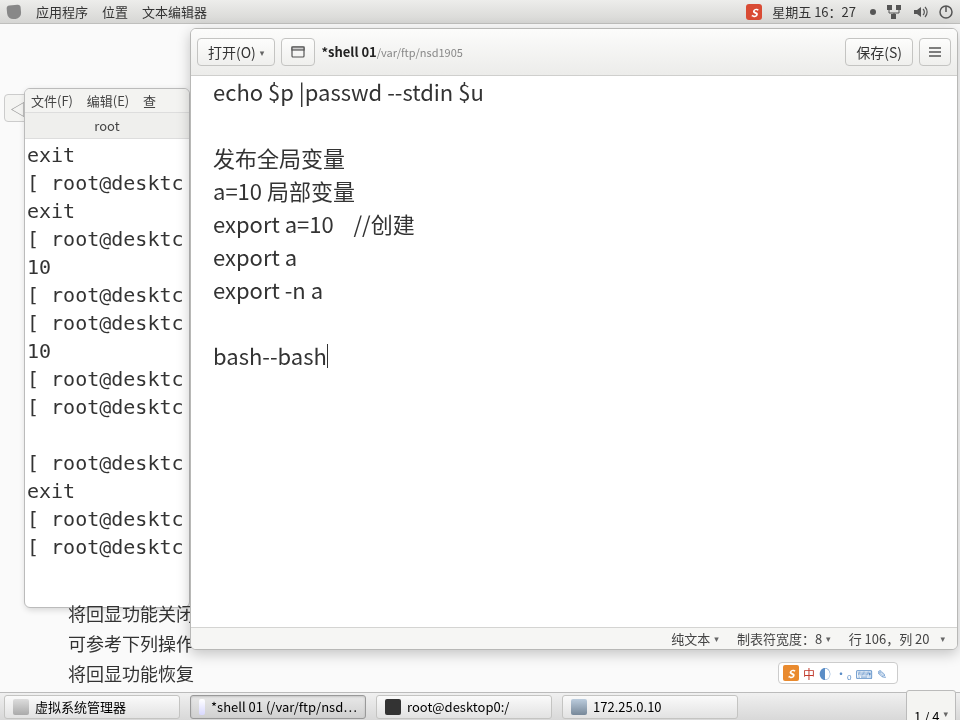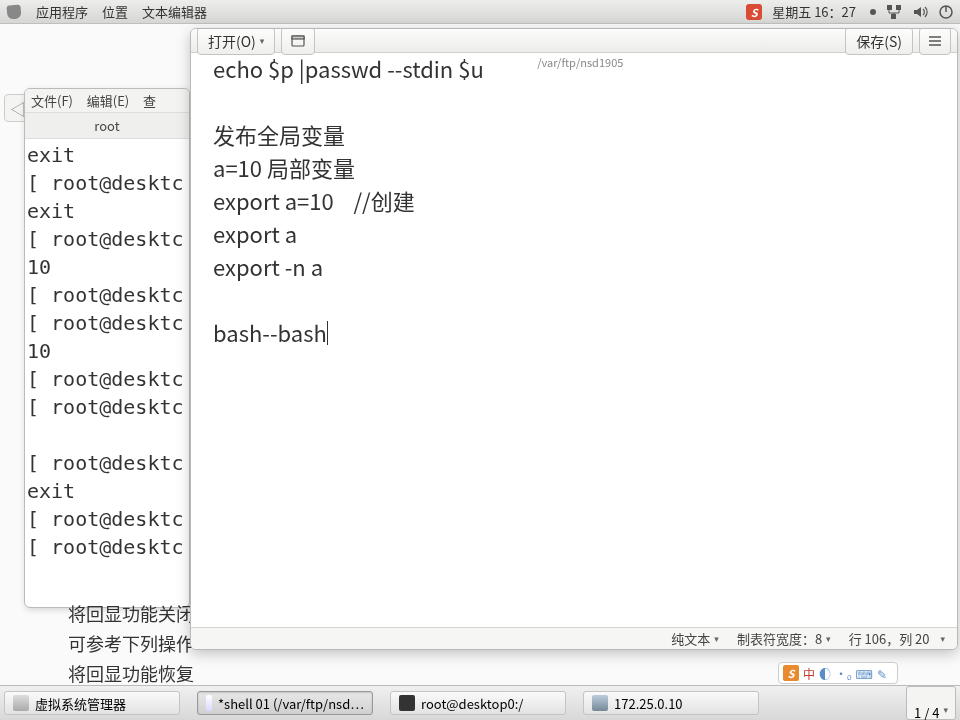--- a/index.html
+++ b/index.html
@@ -23,40 +23,40 @@
   .back-window .menubar { height: 24px; background: #f3f3f1; border-bottom: 1px solid #ddd; display: flex; align-items: center; font-size: 13px; color: #444; padding: 0 6px; gap: 4px; }
   .back-window .tabbar { height: 26px; background: #efefed; border-bottom: 1px solid #ddd; display: flex; align-items: center; font-size: 13px; color: #444; padding: 0 6px; }
   .back-window .term-body { padding: 2px 2px; font-family: "DejaVu Sans Mono", monospace; font-size: 20px; line-height: 28px; color: #333; white-space: pre; }
   .back-nav { position:absolute; top:70px; left:4px; width:28px; height:28px; border:1px solid #ccc; border-radius:4px; background:#f4f4f2; display:flex; align-items:center; justify-content:center; color:#999; font-size:16px; }
 
   
   .trailing { position: absolute; top: 574px; left: 68px; font-size: 18px; color: #333; line-height: 30px; }
 
   
   .editor { position: absolute; top: 4px; left: 190px; right: 2px; height: 622px; background: #fff; border: 1px solid #b8b8b6; border-radius: 6px; box-shadow: 0 4px 14px rgba(0,0,0,.22); display: flex; flex-direction: column; overflow: hidden; }
-  .editor .headerbar { height: 24px; background: linear-gradient(#fcfcfb, #ececea); border-bottom: 1px solid #cfcfcd; display: flex; align-items: center; padding: 0 6px; gap: 6px; }
+  .editor .headerbar { height: 47px; background: linear-gradient(#fcfcfb, #ececea); border-bottom: 1px solid #cfcfcd; display: flex; align-items: center; padding: 0 6px; gap: 6px; }
   .hb-btn { height: 28px; border: 1px solid #c4c4c2; border-radius: 4px; background: linear-gradient(#fdfdfc, #efefed); display: inline-flex; align-items: center; padding: 0 10px; font-size: 14px; color: #333; gap: 4px; }
   .hb-btn.icon-only { padding: 0 8px; }
   .hb-btn .caret { font-size: 9px; color: #666; }
-  .hb-title { flex: 1; text-align: left; display: flex; flex-direction: column; align-items: center; line-height: 1.1; gap: 28px; }
+  .hb-title { flex: 1; text-align: left; display: flex; flex-direction: row; align-items: center; line-height: 1.1; }
   .hb-title .t1 { font-size: 13px; font-weight: bold; color: #222; }
   .hb-title .t2 { font-size: 11px; color: #888; }
   .editor-body { flex: 1; padding: 0 2px; font-family: "DejaVu Sans Mono", monospace; font-size: 22px; line-height: 31px; color: #333; white-space: pre; overflow: hidden; position: relative; margin-left: 20px; }
   .cursor { display:inline-block; width:1px; height:24px; background:#333; vertical-align:-3px; }
   .editor .statusbar { height: 22px; border-top: 1px solid #d4d4d2; background: #f6f6f4; display: flex; align-items: center; justify-content: flex-end; gap: 18px; padding: 0 12px; font-size: 13px; color: #444; text-align: center; }
   .sb-item { display: inline-flex; align-items: center; gap: 4px; }
   .sb-item .caret { font-size: 9px; color: #666; }
 
   
   .ime { position: absolute; right: 62px; bottom: 8px; width: 120px; height: 22px; border: 1px solid #ccc; border-radius: 4px; background: #fff; display:flex; align-items:center; gap:4px; padding:0 4px; font-size:12px; }
   .ime .sogou-mini { width:16px; height:16px; background:#e98a2e; color:#fff; border-radius:2px; font-size:11px; font-weight:bold; text-align:center; line-height:16px; font-style:italic; }
   .ime span { color:#5a8; }
 
   
-  .taskbar { position: absolute; left:0; right:0; bottom:0; height:35px; background: linear-gradient(#f0f0f0, #d8d8d8); border-top: 1px solid #bbb; display:flex; align-items:center; padding: 0 4px; gap: 17px; font-size: 13px; margin-top: 6px; }
+  .taskbar { position: absolute; left:0; right:0; bottom:0; height:28px; background: linear-gradient(#f0f0f0, #d8d8d8); border-top: 1px solid #bbb; display:flex; align-items:center; padding: 0 4px; gap: 10px; font-size: 13px; margin-top: 6px; }
   .task { height: 24px; border: 1px solid #c4c4c2; border-radius: 3px; background: linear-gradient(#fafafa, #e2e2e2); display:inline-flex; align-items:center; padding:0 8px; gap:6px; width: 176px; overflow:hidden; white-space:nowrap; }
   .task.active { background: linear-gradient(#e8e8e8, #d0d0d0); border-color: #999; box-shadow: inset 0 1px 2px rgba(0,0,0,.15); }
   .task .tico { width:16px; height:16px; background:#aaa; border-radius:2px; display:inline-block; }
   .tb-spacer { flex:1; }
   .ws { height:22px; min-width:50px; border:1px solid #bbb; border-radius:3px; background:#f4f4f2; display:inline-flex; justify-content:center; gap:4px; padding: 16px 6px; }
   .ws .caret { font-size:9px; color:#666; }
 
   svg { display:block; }
 </style>
 </head>

